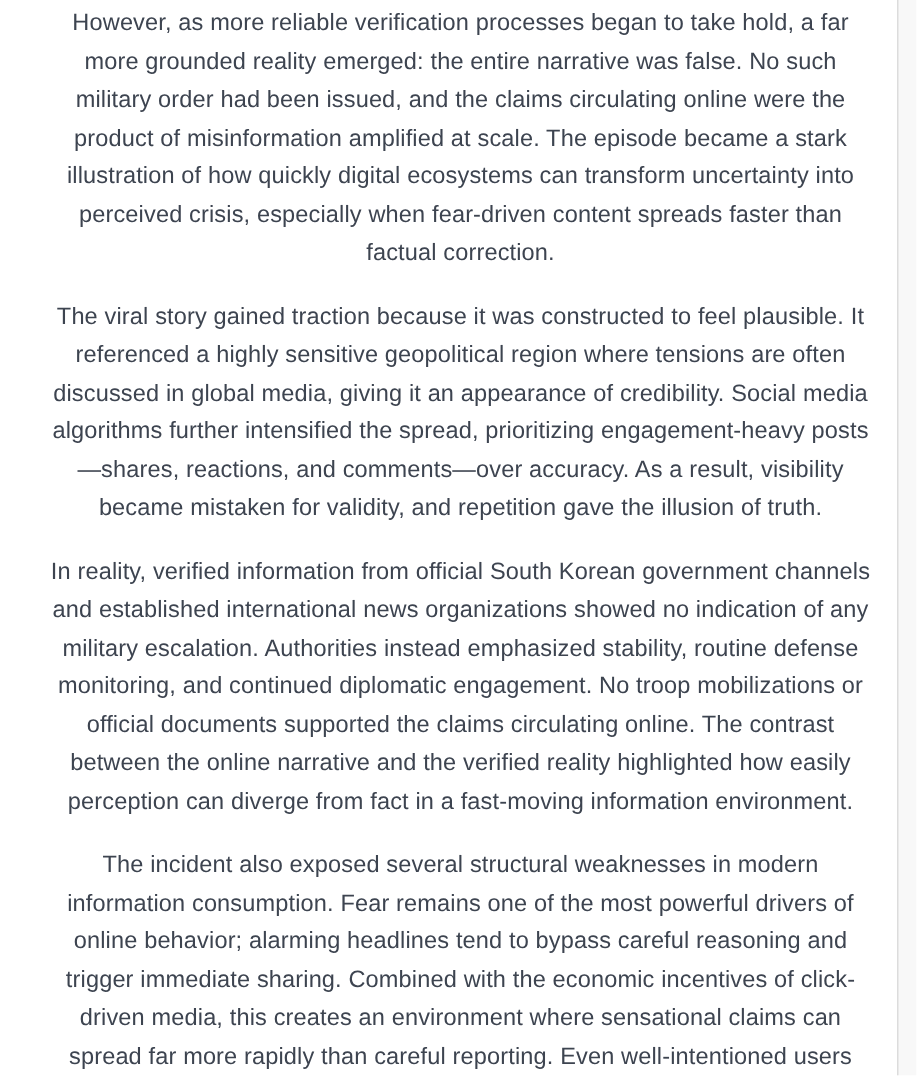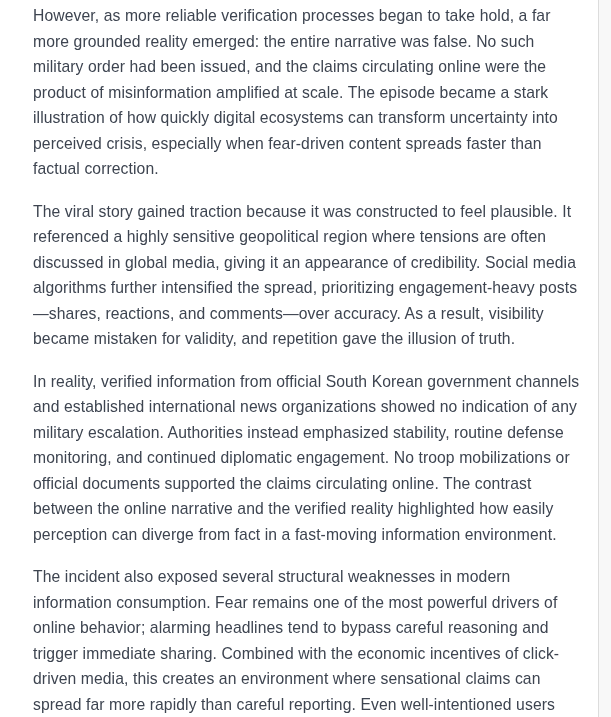--- a/index.html
+++ b/index.html
@@ -19,21 +19,21 @@
     left: 33px;
     top: 3px;
     width: 548px;
   }
   .article p {
     margin: 0 0 17px 0;
     font-size: 15.7px;
     line-height: 25.5px;
     letter-spacing: 0.1px;
     color: var(--text-color, #3d4450);
-    text-align: left;
+    text-align: center;
   }
   .scroll-gutter {
     position: absolute;
     top: 0;
     right: 0;
     width: 13px;
     height: 717px;
     background: var(--gutter-bg, #f8f8f8);
     border-left: 1px solid var(--gutter-border, #dcdcdc);
     box-sizing: border-box;

